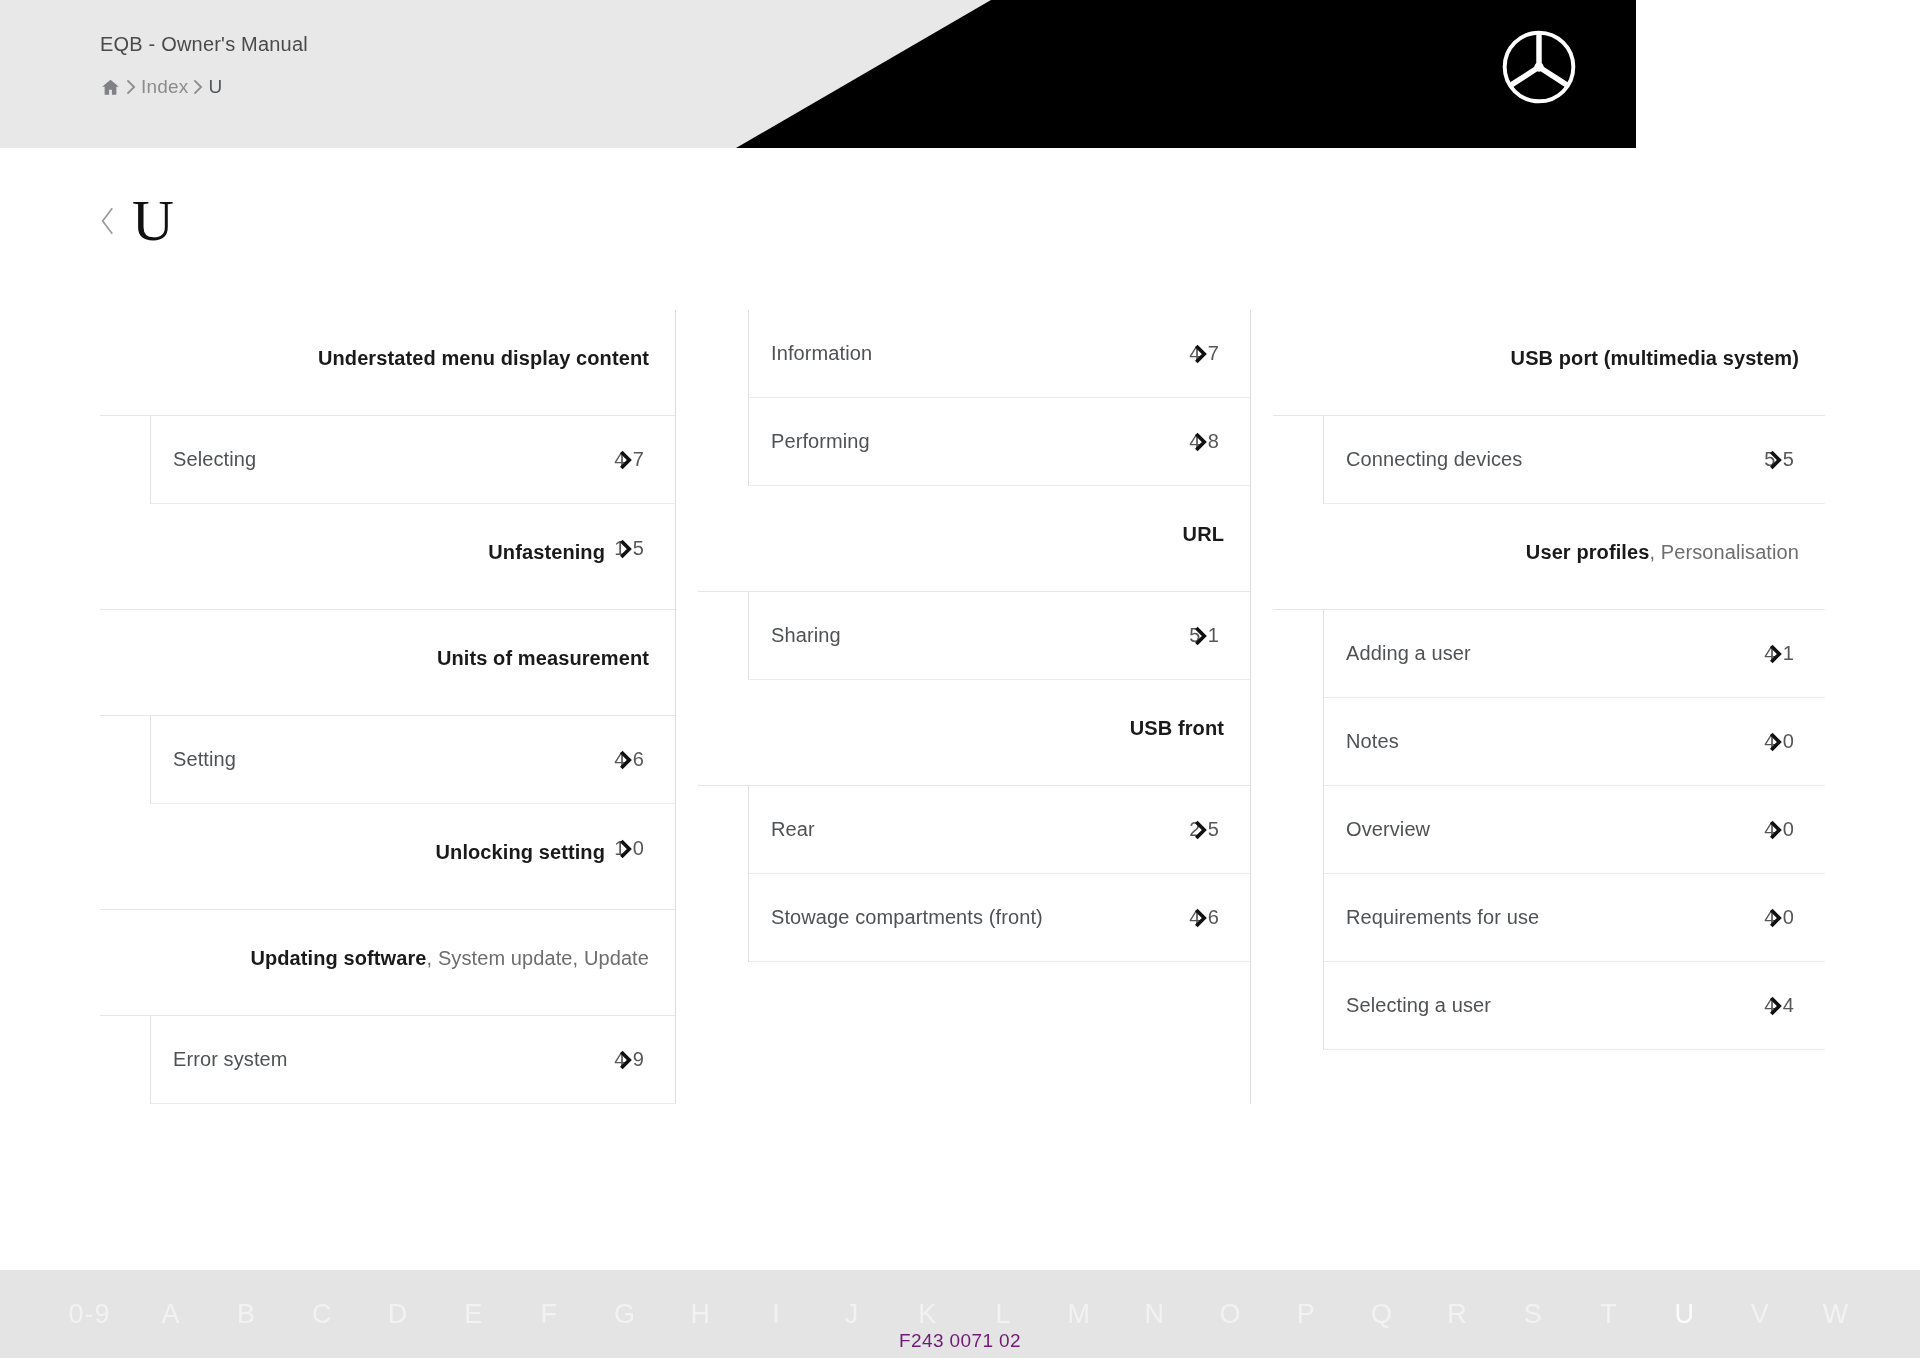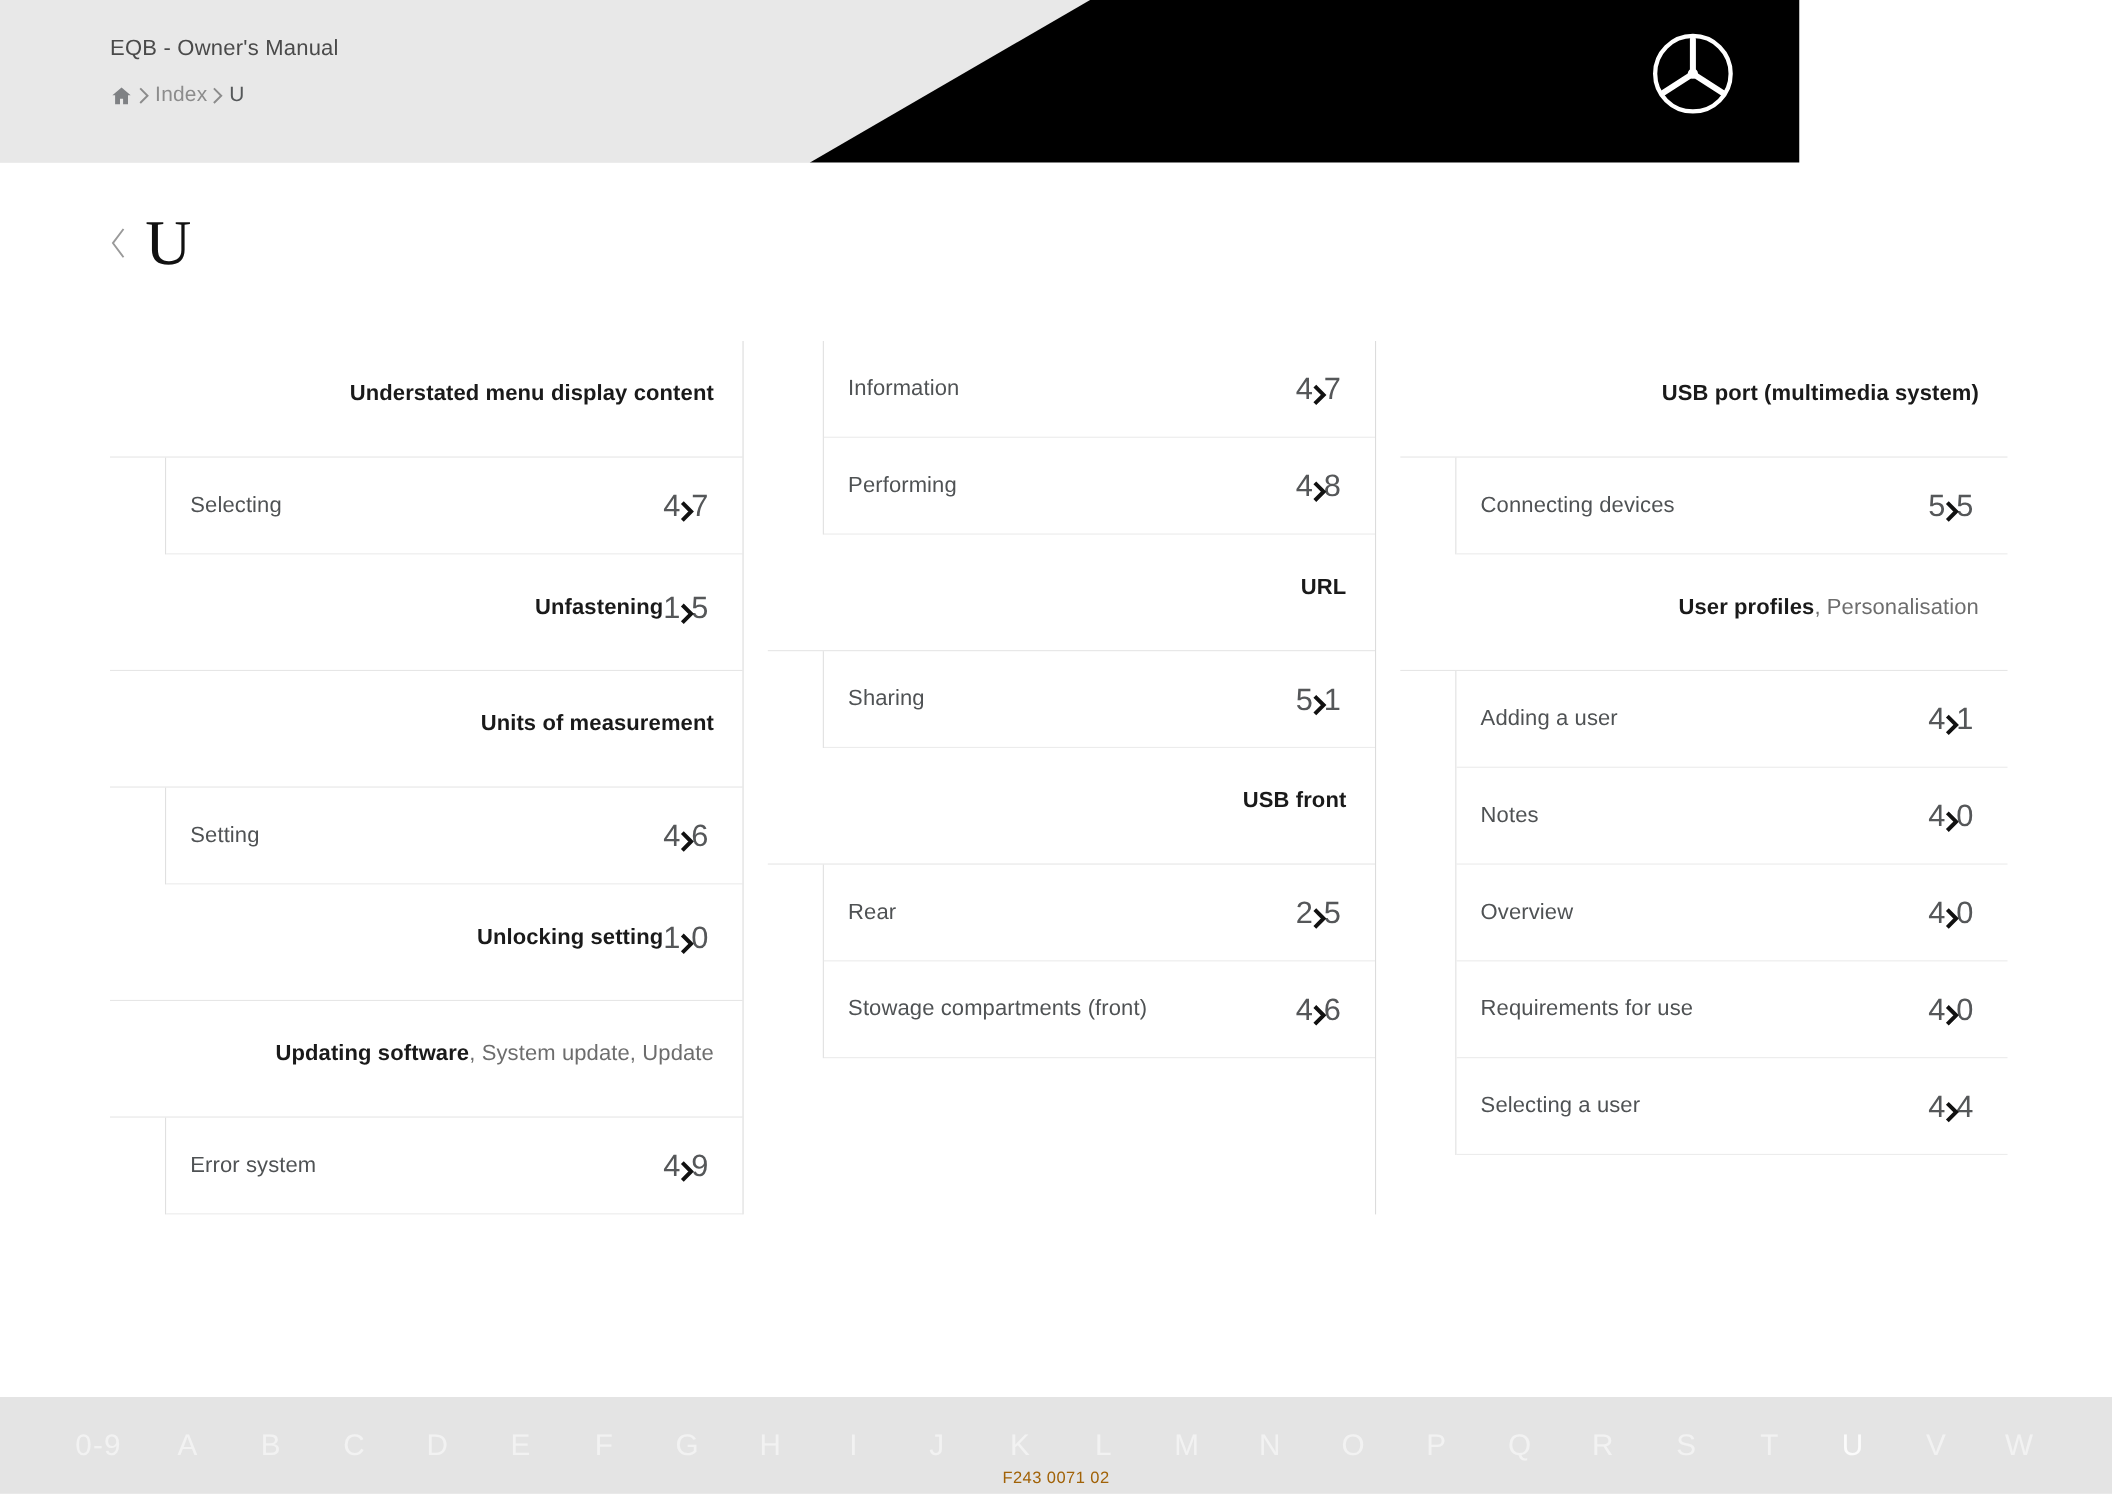--- a/index.html
+++ b/index.html
@@ -124,21 +124,21 @@
     font-size: 20px;
     color: #4f5254;
     letter-spacing: .1px;
     font-weight: 400;
   }
 
   
   .pagenum {
     position: relative;
     flex: 0 0 auto;
-    font-size: 28px;
+    font-size: 20px;
     color: #555759;
     letter-spacing: 1px;
     white-space: nowrap;
     min-width: 44px;
     text-align: right;
     padding-right: 4px;
   }
   .pagenum .chev {
     position: absolute;
     left: 50%;
@@ -172,22 +172,22 @@
     font-weight: 400;
     line-height: 88px;
   }
   .alpha-item.active { color: #fbfbfb; font-weight: 500; }
   .alpha-item.narrow { flex: 1.15 1 0; }
   .footer-code {
     position: absolute;
     left: 0; bottom: 6px;
     width: 1920px;
     text-align: center;
-    font-size: 15px;
-    color: #a16207;
+    font-size: 19px;
+    color: #701a75;
     letter-spacing: .4px;
   }
 </style>
 </head>
 <body>
 
 <div class="header">
   <div class="header-diagonal"></div>
 
   <div class="header-texts">

